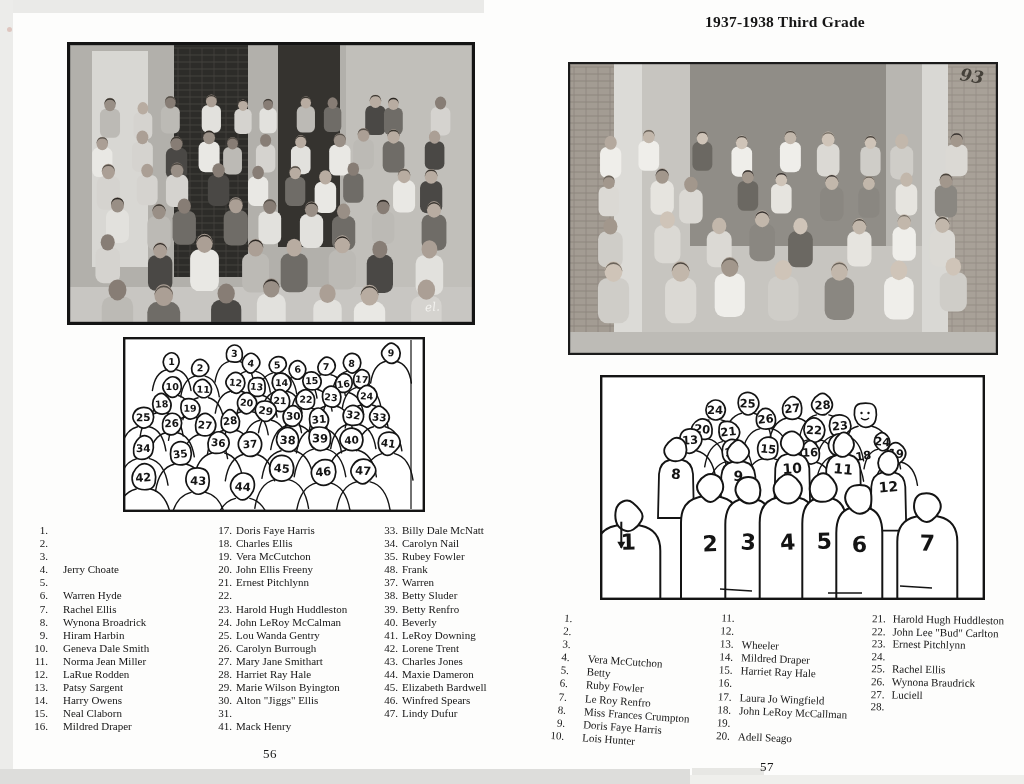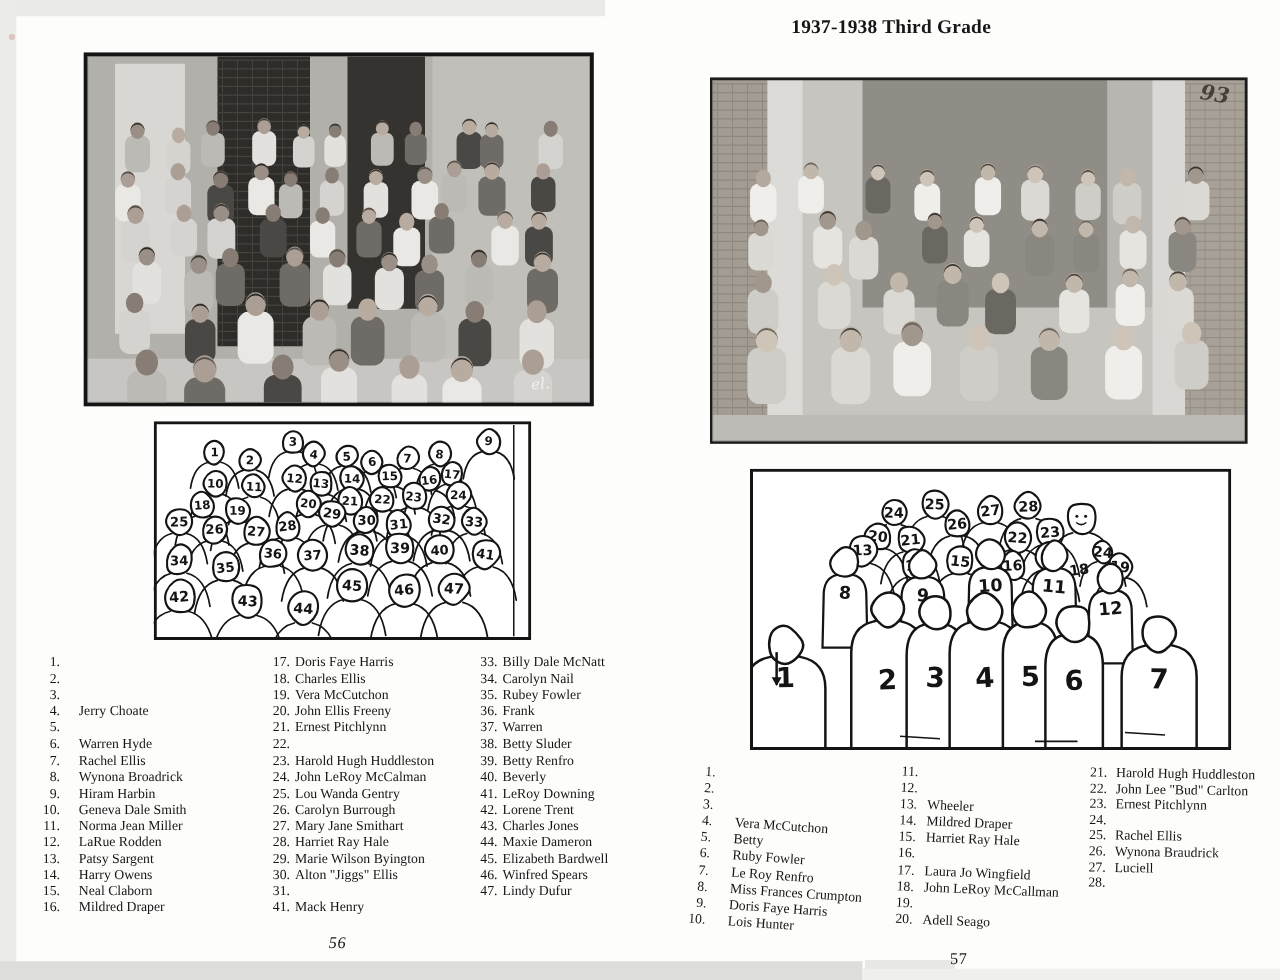--- a/index.html
+++ b/index.html
@@ -23,37 +23,37 @@
   .photo svg{display:block;width:100%;height:100%;}
   .corner-mark{position:absolute;font-style:italic;font-family:"DejaVu Serif",serif;}
   .mark-el{right:8%;bottom:3%;color:#f2f1ee;font-size:12px;transform:rotate(-4deg);}
   .mark-93{right:12px;top:2px;color:#45413a;font-size:17px;transform:rotate(9deg);font-weight:bold;}
   
   .diagram{background:#ffffff;box-sizing:border-box;}
   .diagram-left{left:123px;top:337px;width:302px;height:175px;}
   .diagram-right{left:600px;top:375px;width:385px;height:225px;}
   .diagram svg{display:block;width:100%;height:100%;}
   
-  .title-block{left:633px;top:12px;width:304px;text-align:left;font-weight:bold;
+  .title-block{left:633px;top:12px;width:304px;text-align:center;font-weight:bold;
     font-size:15.5px;line-height:19px;letter-spacing:.2px;}
   
   .col{font-size:11px;line-height:13.1px;white-space:nowrap;}
   .col .row{display:flex;}
   .col .num{flex:none;text-align:right;}
   .lc1{left:28px;top:524px;}  .lc1 .num{width:20px;} .lc1 .nm{margin-left:15px;}
   .lc2{left:204px;top:524px;} .lc2 .num{width:28px;} .lc2 .nm{margin-left:4px;}
   .lc3{left:364px;top:524px;} .lc3 .num{width:34px;} .lc3 .nm{margin-left:4px;}
   .rc1{left:555px;top:611px;transform:rotate(4deg);transform-origin:0 0;}
   .rc1 .num{width:18px;} .rc1 .nm{margin-left:18px;}
   .rc2{left:712px;top:611px;transform:rotate(2.3deg);transform-origin:0 0;}
   .rc2 .num{width:23px;} .rc2 .nm{margin-left:8px;}
   .rc3{left:863px;top:612px;transform:rotate(1deg);transform-origin:0 0;line-height:12.6px;}
   .rc3 .num{width:23px;} .rc3 .nm{margin-left:7px;}
   .pageno{font-size:13px;letter-spacing:.5px;}
-  .pn-left{left:248px;top:746px;width:44px;text-align:center;font-style:italic;}
+  .pn-left{left:248px;top:746px;width:44px;text-align:center;}
   .pn-right{left:760px;top:759px;width:44px;}
 </style>
 </head>
 <body>
 
 <div class="canvas">
 
   <div class="abs strip-top"></div>
   <div class="abs strip-left"></div>
   <div class="abs strip-bottom-left"></div>
@@ -743,21 +743,21 @@
       </div>
       <div class="row">
         <span class="num">34.</span>
         <span class="nm">Carolyn Nail</span>
       </div>
       <div class="row">
         <span class="num">35.</span>
         <span class="nm">Rubey Fowler</span>
       </div>
       <div class="row">
-        <span class="num">36.</span>
+        <span class="num">48.</span>
         <span class="nm">Frank</span>
       </div>
       <div class="row">
         <span class="num">37.</span>
         <span class="nm">Warren</span>
       </div>
       <div class="row">
         <span class="num">38.</span>
         <span class="nm">Betty Sluder</span>
       </div>

